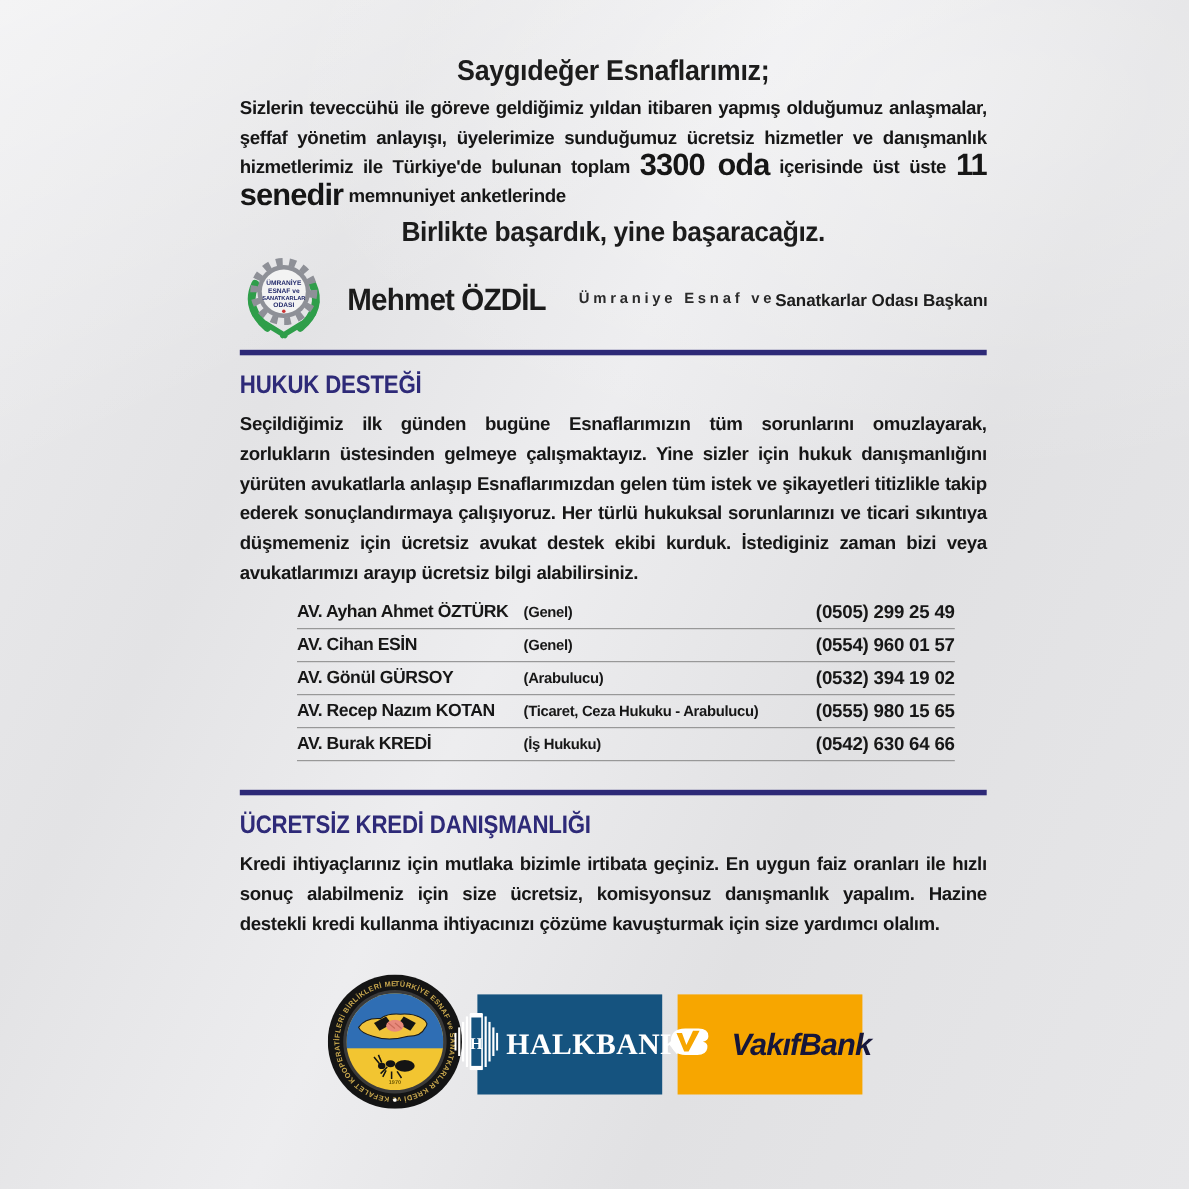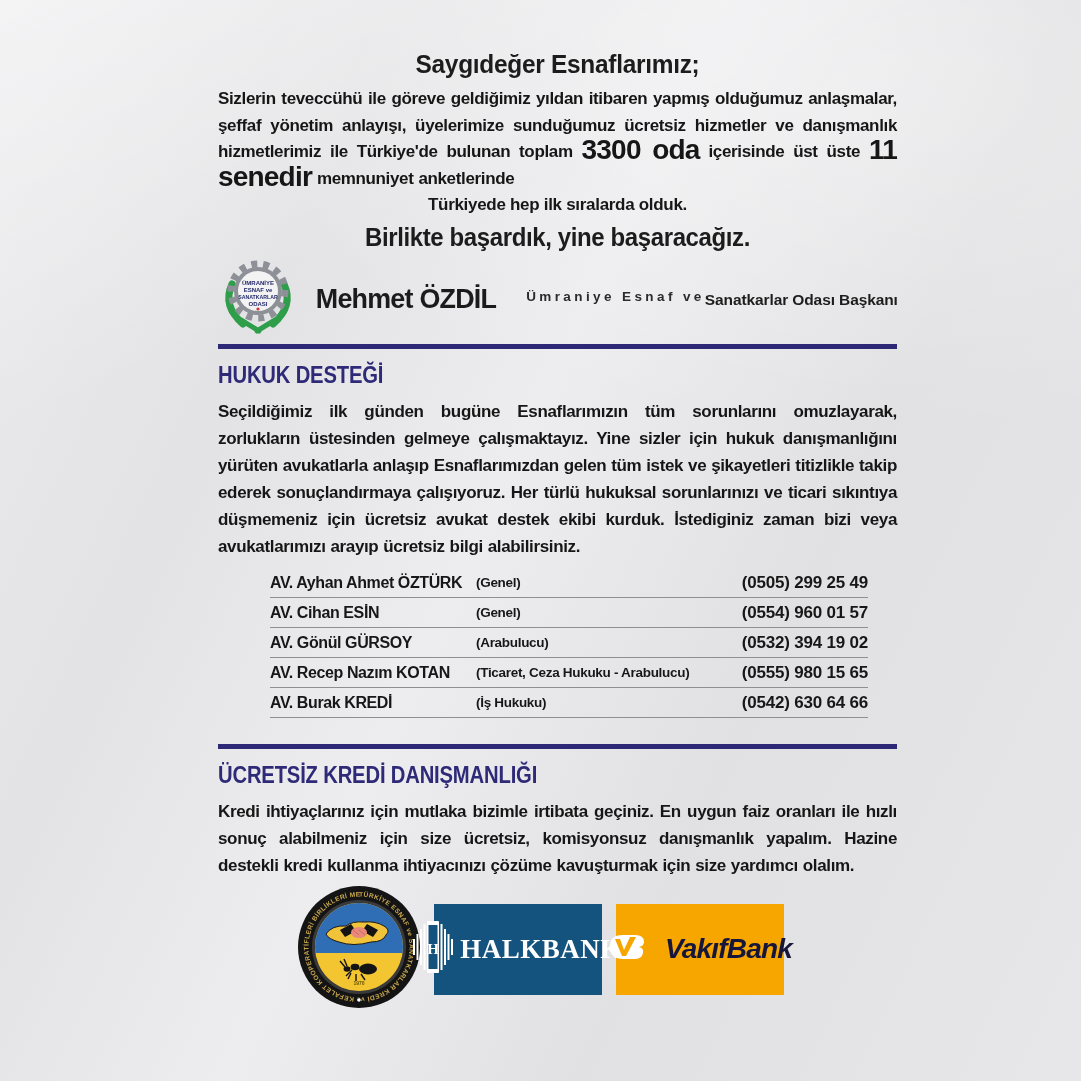--- a/index.html
+++ b/index.html
@@ -53,21 +53,20 @@
 
     <div class="title">Saygıdeğer Esnaflarımız;</div>
 
     <div class="intro">
       <span>Sizlerin teveccühü ile göreve geldiğimiz yıldan itibaren yapmış olduğumuz anlaşmalar, şeffaf yönetim anlayışı, üyelerimize sunduğumuz ücretsiz hizmetler ve danışmanlık hizmetlerimiz ile Türkiye'de bulunan toplam</span>
       <span class="big">3300 oda</span>
       <span>içerisinde üst üste</span>
       <span class="big">11 senedir</span>
       <span>memnuniyet anketlerinde</span>
     </div>
-    <div class="intro-center">Türkiyede hep ilk sıralarda olduk.</div>
 
     <div class="slogan">Birlikte başardık, yine başaracağız.</div>
 
     <div class="signature">
       <span>
         <svg width="82" height="78" viewBox="0 0 82 78">
 
           <path d="M15 26 Q5 48 26 66" fill="none" stroke="#2f9e4a" stroke-width="7" stroke-linecap="round"></path>
           <path d="M67 26 Q77 48 56 66" fill="none" stroke="#2f9e4a" stroke-width="7" stroke-linecap="round"></path>
           <path d="M24 62 L42 73 M58 62 L40 73" stroke="#2f9e4a" stroke-width="5" stroke-linecap="round"></path>

